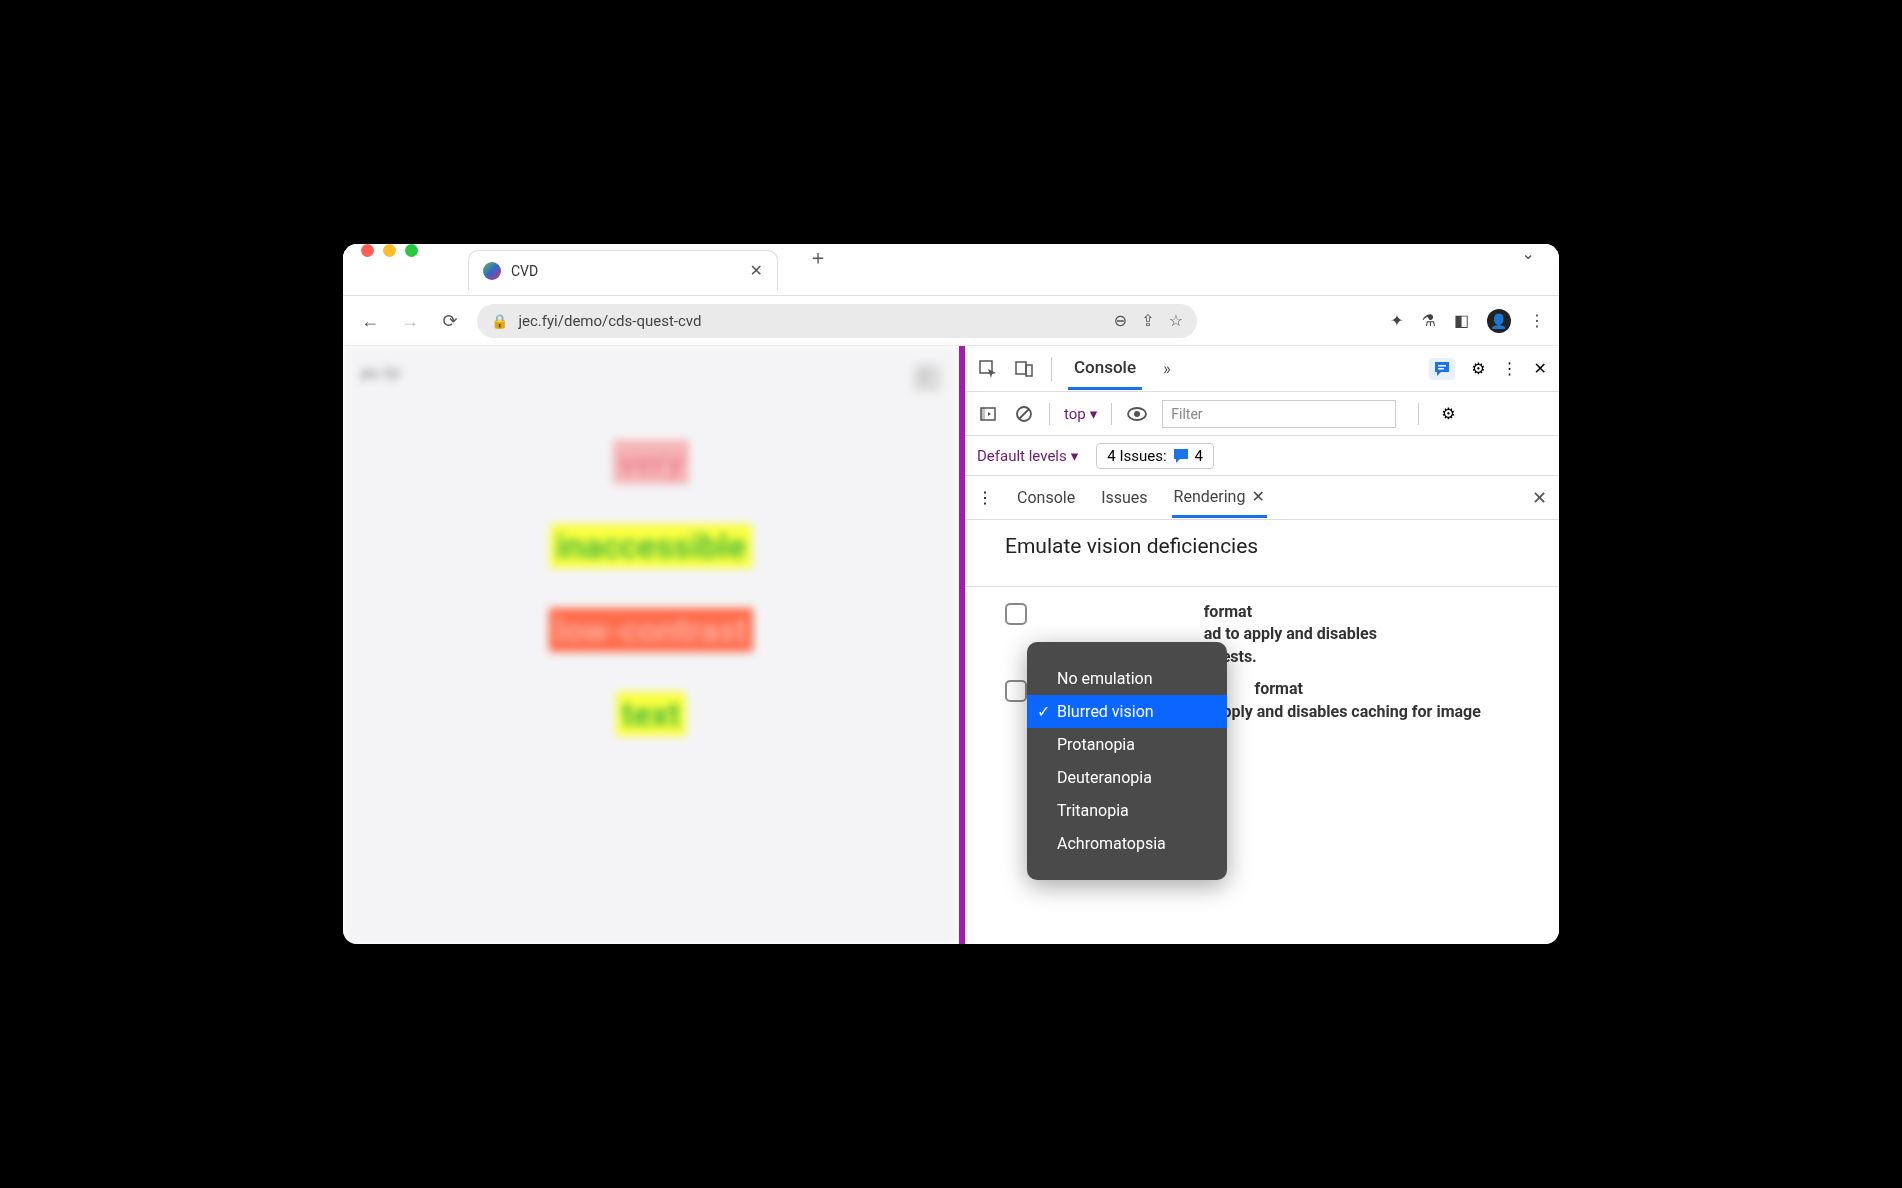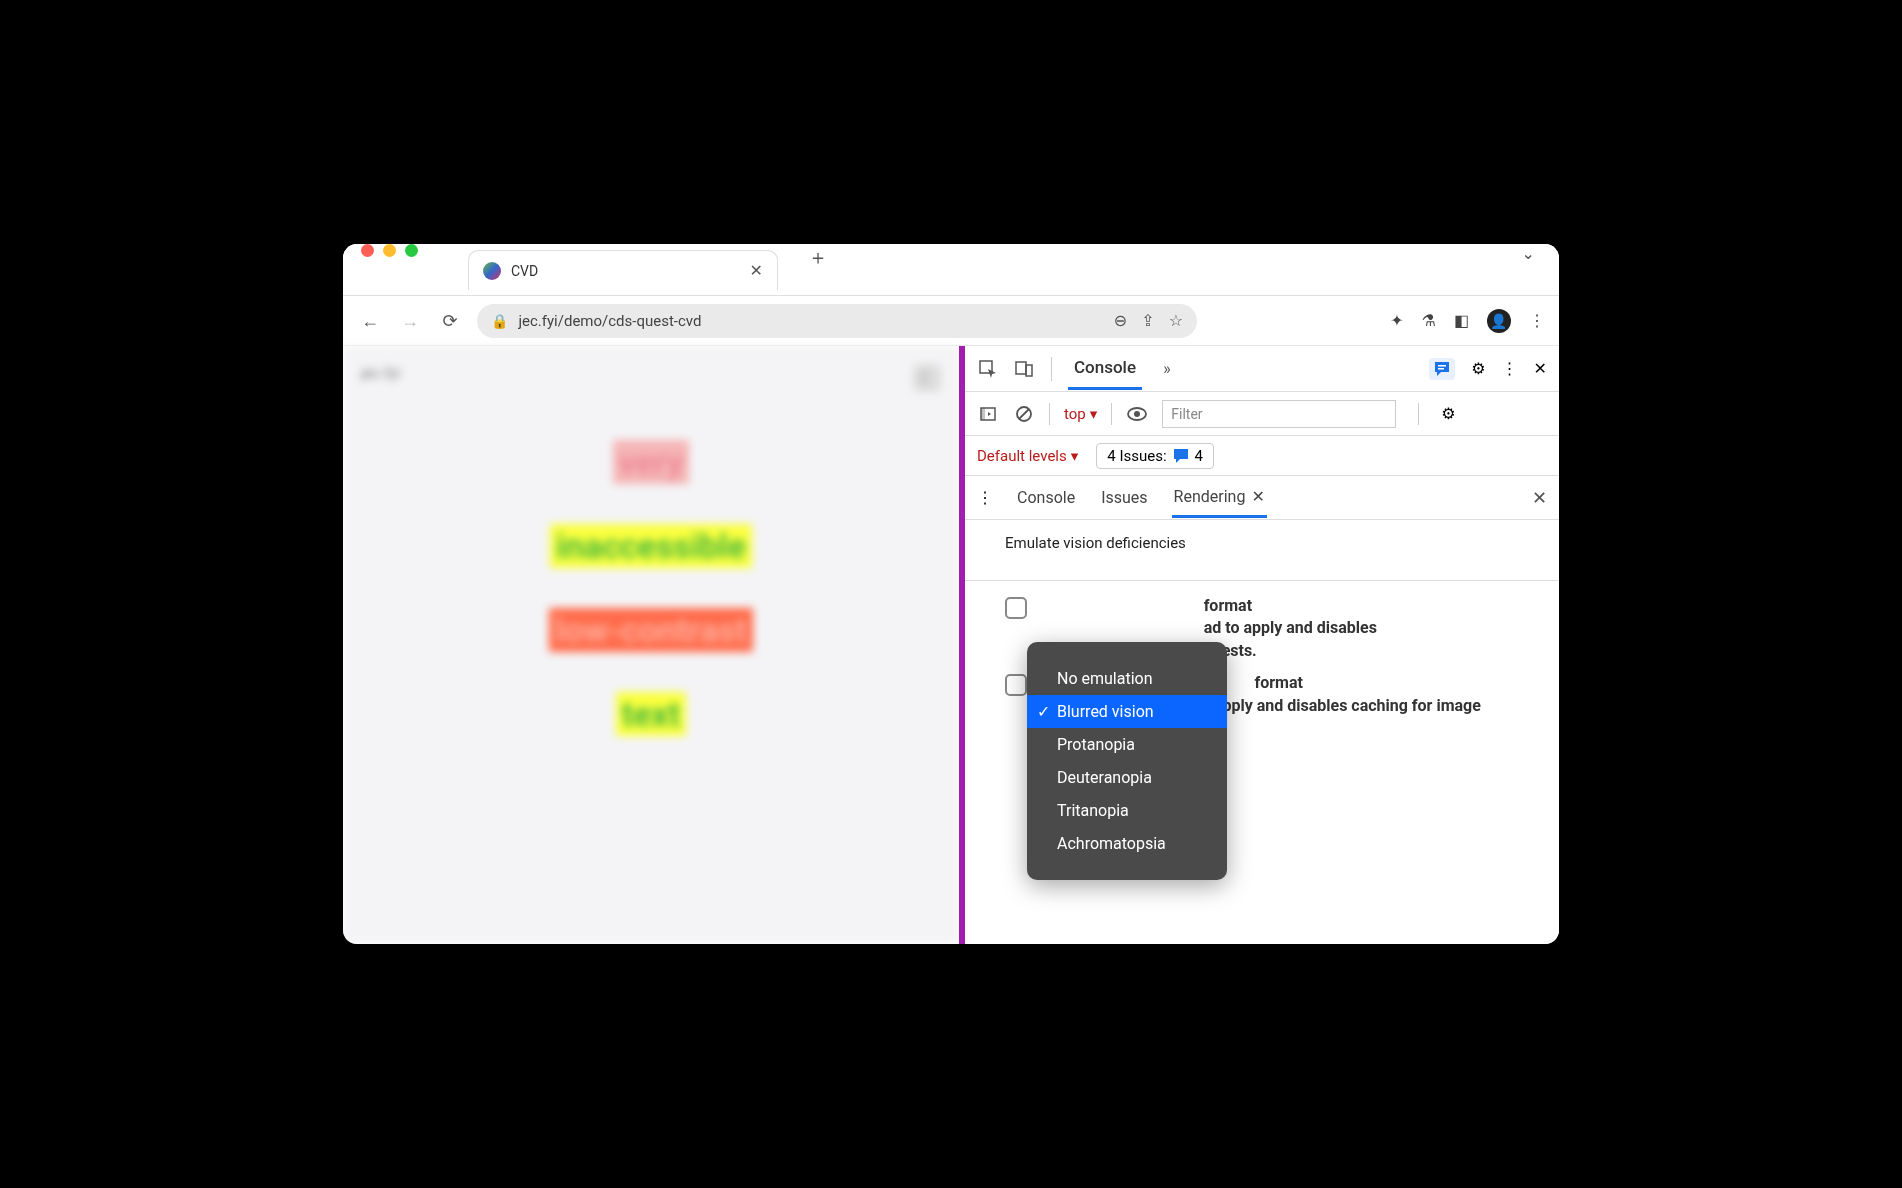--- a/index.html
+++ b/index.html
@@ -38,30 +38,30 @@
 .w3 { background:#ff6b4a; color:#ffb0a0; }
 .w4 { background:#faff3e; color:#3db53d; }
 .devtools { width: 600px; border-left:6px solid #a21caf; background:#fff; display:flex; flex-direction:column; position:relative; }
 .dt-top { height:46px; display:flex; align-items:center; padding:0 12px; gap:14px; border-bottom:1px solid #ddd; }
 .dt-ico { color:#555; display:flex; align-items:center; justify-content:center; width:22px; }
 .dt-tab { font-size:17px; color:#333; padding: 10px 6px; }
 .dt-tab.active { border-bottom: 3px solid #1a73e8; color:#333; font-weight:500; }
 .dt-top-right { margin-left:auto; display:flex; gap:16px; align-items:center; }
 .msgicon { background:#e8f0fe; color:#1a73e8; border-radius:4px; padding:2px 4px; }
 .dt-filter { height:44px; display:flex; align-items:center; padding:0 12px; gap:14px; border-bottom:1px solid #ddd; }
-.ctx { font-size:15px; color:#b91c1c; display:flex; align-items:center; gap:4px; }
+.ctx { font-size:15px; color:#701a75; display:flex; align-items:center; gap:4px; }
 .filterbox { border:1px solid #ccc; height:28px; width:234px; padding:0 8px; font-size:14px; color:#888; display:flex; align-items:center; }
 .dt-levels { height:40px; display:flex; align-items:center; padding:0 12px; gap:18px; border-bottom:1px solid #ddd; font-size:15px; }
 .lvlbtn { border:1px solid #ccc; border-radius:4px; padding:3px 10px; display:flex; align-items:center; gap:6px; }
 .drawer-tabs { height:44px; display:flex; align-items:center; padding:0 12px; gap:22px; border-bottom:1px solid #ddd; }
 .dtab { font-size:16px; color:#444; padding:9px 2px; display:flex; align-items:center; gap:6px; }
 .dtab.active { border-bottom:3px solid #1a73e8; }
 .drawer-close { margin-left:auto; color:#555; font-size:18px; }
 .rendering { padding: 14px 40px; font-size:16px; color:#333; }
-.rendering h3 { font-size:15px; font-weight:400; color:#222; margin-bottom:2px; }
+.rendering h3 { font-size:21px; font-weight:400; color:#222; margin-bottom:2px; }
 .rendering .sub { color:#666; font-size:15px; }
 .divider { height:1px; background:#ddd; margin: 28px -40px 14px -40px; }
 .cbrow { display:flex; align-items:flex-start; margin-bottom:10px;font-weight:bold; }
 .cb { width:22px; height:22px; border:2px solid #888; border-radius:5px; flex-shrink:0; margin-top:2px; }
 .cbtxt { font-size:16px; color:#333; line-height:1.4; }
 .dropdown { position:absolute; left:62px; top:296px; background:#4a4a4a; border-radius:10px; padding:20px 0; min-width:200px; box-shadow:0 6px 24px rgba(0,0,0,0.35); z-index:10; }
 .dd-item { padding:7px 20px 7px 30px; color:#fff; font-size:16px; position:relative; cursor:pointer; }
 .dd-item.sel { background:#0a66ff; }
 .dd-item.sel::before { content:"✓"; position:absolute; left:10px; }
 svg { display:block; }

